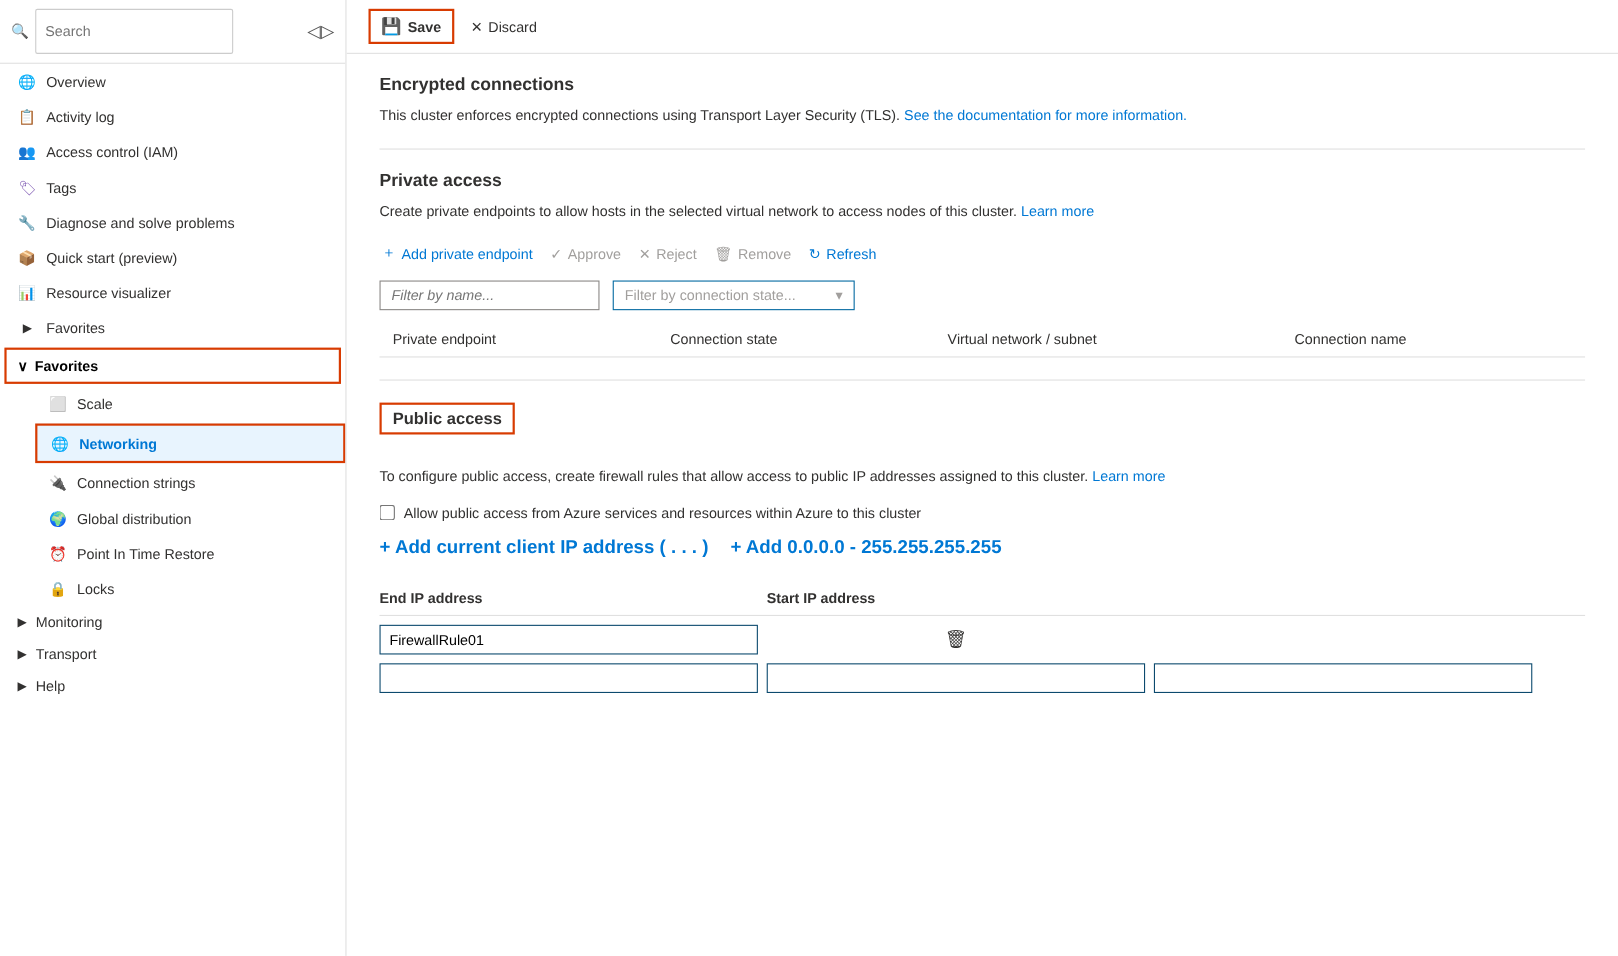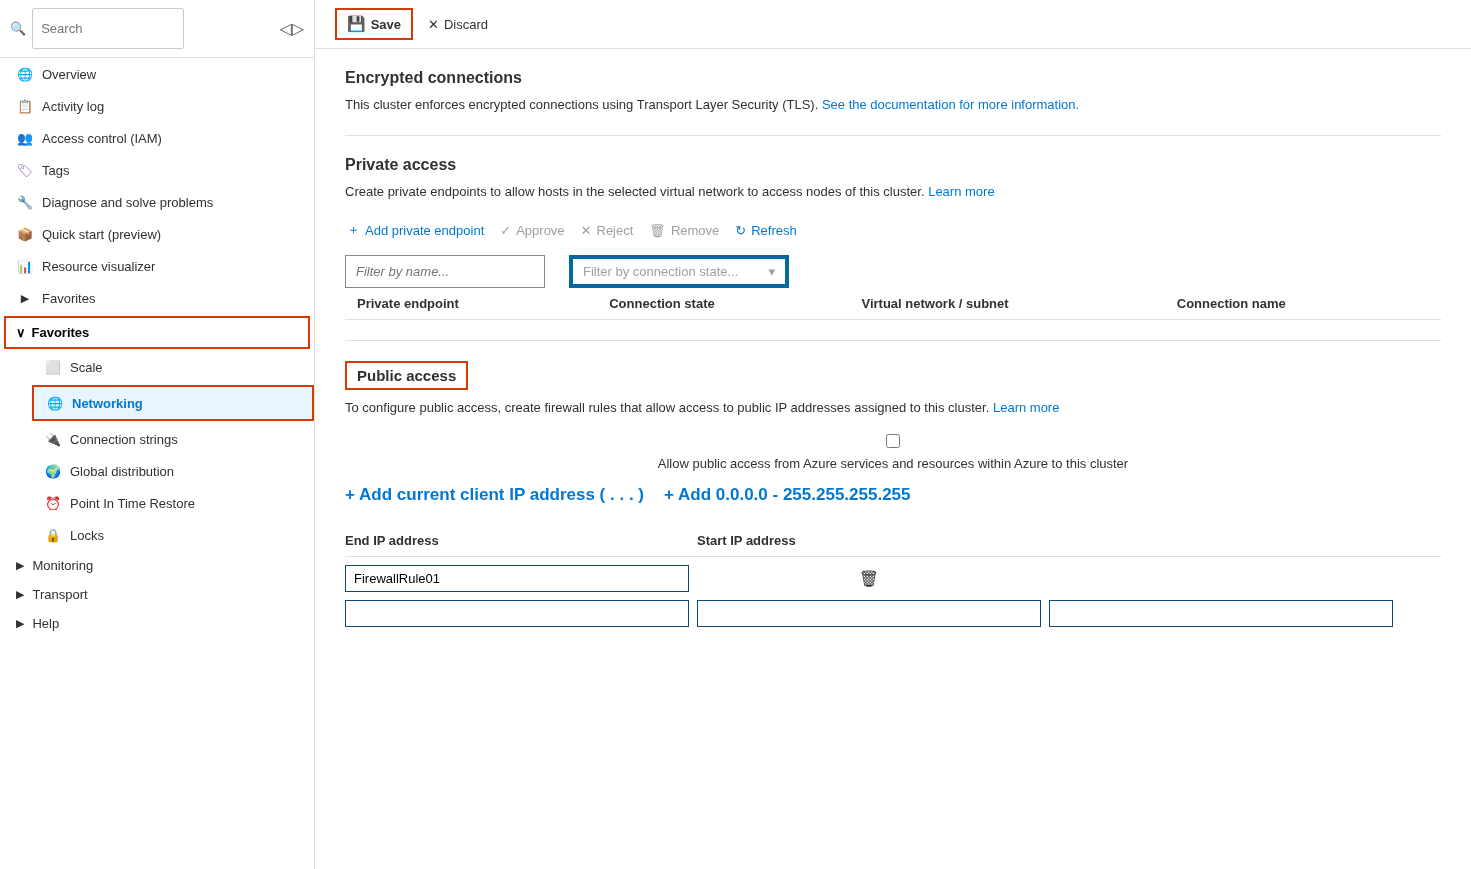--- a/index.html
+++ b/index.html
@@ -18,21 +18,21 @@
       display: flex;
       align-items: center;
       padding: 8px 10px;
       border-bottom: 1px solid #e0e0e0;
       gap: 6px;
     }
     .sidebar-search input {
       border: 1px solid #ccc;
       border-radius: 2px;
       padding: 12px 8px;
-      width: 152px;
+      width: 180px;
       font-size: 13px;
       outline: none;
     }
     .sidebar-search-icon { color: #555; font-size: 13px; }
     .sidebar-collapse-btn { margin-left: auto; cursor: pointer; color: #555; font-size: 16px; border: none; background: none; }
 
     .sidebar-item {
       display: flex;
       align-items: center;
       padding: 7px 16px;
@@ -118,76 +118,75 @@
       cursor: pointer;
       font-size: 13px;
       color: #323130;
       padding: 4px 2px;
     }
     .action-btn.disabled { color: #a19f9d; cursor: default; }
     .action-btn.primary { color: #0078d4; }
 
     .filter-row {
       display: flex;
-      gap: 24px;
-      margin-bottom: 0;
+      gap: 12px;
+      margin-bottom: 11px;
     }
     .filter-input {
       border: 1px solid #8a8886;
       padding: 5px 10px;
       font-size: 13px;
       font-style: italic;
       color: #a19f9d;
       min-width: 200px;
       background: #fff;
     }
     .filter-select {
-      border: 4px solid #0369a1;
+      border: 1px solid #0369a1;
       padding: 5px 10px;
       font-size: 13px;
       color: #a19f9d;
       min-width: 220px;
       background: #fff;
       display: flex;
       align-items: center;
       justify-content: space-between;
       cursor: pointer;
     }
 
     
     .table-header {
       display: grid;
       grid-template-columns: 2fr 2fr 2.5fr 2fr;
       padding: 8px 12px;
       border-bottom: 1px solid #e0e0e0;
-      font-weight: 700;
+      font-weight: 400;
       color: #323130;
     }
     .table-header span { font-size: 13px; }
 
     
     .public-access-header {
       display: flex;
       align-items: center;
-      margin-bottom: 8px;
+      margin-bottom: 28px;
     }
     .public-access-badge {
       border: 2px solid #d83b01;
       padding: 4px 10px;
       font-size: 15px;
       font-weight: 700;
       color: #323130;
     }
 
     .checkbox-row {
       display: flex;
       align-items: center;
       gap: 8px;
       margin-bottom: 14px;
-      flex-direction: column;
     }
     .checkbox-row input[type="checkbox"] {
       width: 14px;
       height: 14px;
       cursor: pointer;
     }
     .checkbox-row label { font-size: 13px; color: #323130; cursor: pointer; }
 
     .link-row {
       display: flex;

